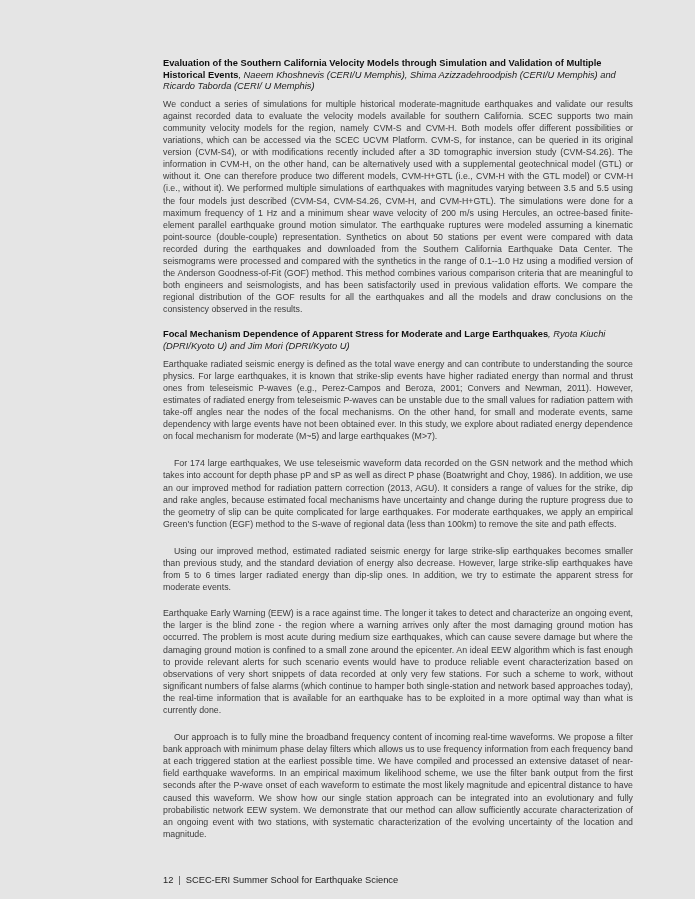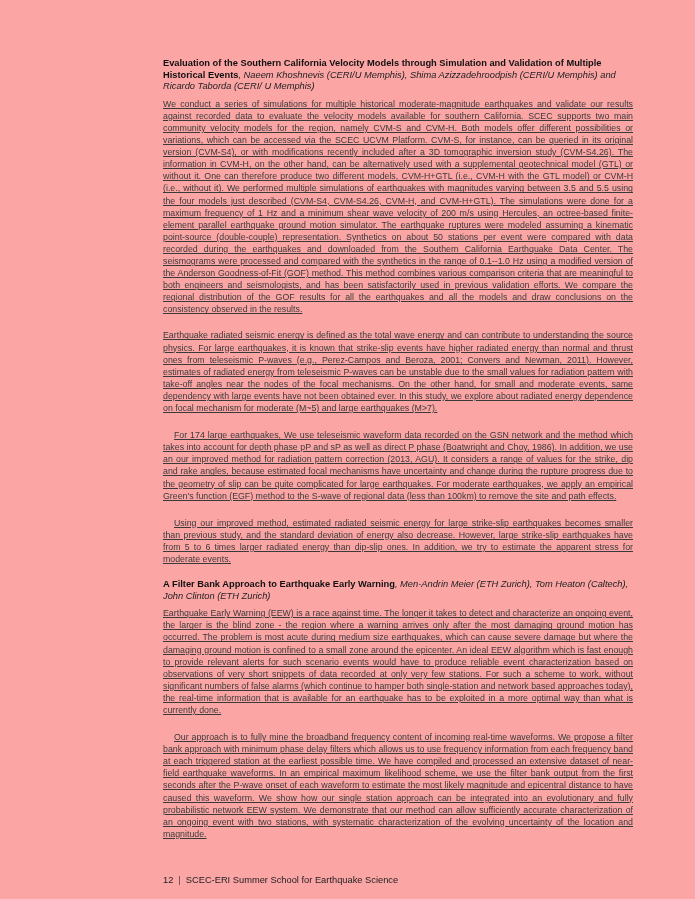--- a/index.html
+++ b/index.html
@@ -4,21 +4,21 @@
 <style>
   html, body {
     margin: 0;
     padding: 0;
     background: #ffffff;
   }
   .page {
     position: relative;
     width: 695px;
     height: 899px;
-    background: #fca5a5;
+    background: #e5e5e5;
     font-family: "Liberation Sans", sans-serif;
     overflow: hidden;
   }
   .content {
     position: absolute;
     left: 163px;
     top: 58px;
     width: 470px;
   }
   .abstract {
@@ -38,21 +38,20 @@
     font-style: italic;
     font-weight: normal;
     color: #222222;
   }
   .para {
     margin: 0;
     font-size: 8.8px;
     line-height: 12.1px;
     color: #3a3a3a;
     text-align: justify;
-    text-decoration: underline;
   }
   .para + .para {
     margin-top: 15px;
     text-indent: 11px;
   }
   .footer {
     position: absolute;
     left: 163px;
     top: 874px;
     font-size: 9.3px;
@@ -70,27 +69,27 @@
 
 <div class="page">
   <div class="content">
 
     <section class="abstract">
       <p class="abstract-heading"><span class="abstract-title">Evaluation of the Southern California Velocity Models through Simulation and Validation of Multiple Historical Events</span><span class="abstract-authors">, Naeem Khoshnevis (CERI/U Memphis), Shima Azizzadehroodpish (CERI/U Memphis) and Ricardo Taborda (CERI/ U Memphis)</span></p>
       <p class="para">We conduct a series of simulations for multiple historical moderate-magnitude earthquakes and validate our results against recorded data to evaluate the velocity models available for southern California. SCEC supports two main community velocity models for the region, namely CVM-S and CVM-H. Both models offer different possibilities or variations, which can be accessed via the SCEC UCVM Platform. CVM-S, for instance, can be queried in its original version (CVM-S4), or with modifications recently included after a 3D tomographic inversion study (CVM-S4.26). The information in CVM-H, on the other hand, can be alternatively used with a supplemental geotechnical model (GTL) or without it. One can therefore produce two different models, CVM-H+GTL (i.e., CVM-H with the GTL model) or CVM-H (i.e., without it). We performed multiple simulations of earthquakes with magnitudes varying between 3.5 and 5.5 using the four models just described (CVM-S4, CVM-S4.26, CVM-H, and CVM-H+GTL). The simulations were done for a maximum frequency of 1 Hz and a minimum shear wave velocity of 200 m/s using Hercules, an octree-based finite-element parallel earthquake ground motion simulator. The earthquake ruptures were modeled assuming a kinematic point-source (double-couple) representation. Synthetics on about 50 stations per event were compared with data recorded during the earthquakes and downloaded from the Southern California Earthquake Data Center. The seismograms were processed and compared with the synthetics in the range of 0.1--1.0 Hz using a modified version of the Anderson Goodness-of-Fit (GOF) method. This method combines various comparison criteria that are meaningful to both engineers and seismologists, and has been satisfactorily used in previous validation efforts. We compare the regional distribution of the GOF results for all the earthquakes and all the models and draw conclusions on the consistency observed in the results.</p>
     </section>
 
     <section class="abstract">
+      <p class="abstract-heading"><span class="abstract-title">Focal Mechanism Dependence of Apparent Stress for Moderate and Large Earthquakes</span><span class="abstract-authors">, Ryota Kiuchi (DPRI/Kyoto U) and Jim Mori (DPRI/Kyoto U)</span></p>
       <p class="para">Earthquake radiated seismic energy is defined as the total wave energy and can contribute to understanding the source physics. For large earthquakes, it is known that strike-slip events have higher radiated energy than normal and thrust ones from teleseismic P-waves (e.g., Perez-Campos and Beroza, 2001; Convers and Newman, 2011). However, estimates of radiated energy from teleseismic P-waves can be unstable due to the small values for radiation pattern with take-off angles near the nodes of the focal mechanisms. On the other hand, for small and moderate events, same dependency with large events have not been obtained ever. In this study, we explore about radiated energy dependence on focal mechanism for moderate (M~5) and large earthquakes (M&gt;7).</p>
       <p class="para">For 174 large earthquakes, We use teleseismic waveform data recorded on the GSN network and the method which takes into account for depth phase pP and sP as well as direct P phase (Boatwright and Choy, 1986). In addition, we use an our improved method for radiation pattern correction (2013, AGU). It considers a range of values for the strike, dip and rake angles, because estimated focal mechanisms have uncertainty and change during the rupture progress due to the geometry of slip can be quite complicated for large earthquakes. For moderate earthquakes, we apply an empirical Green's function (EGF) method to the S-wave of regional data (less than 100km) to remove the site and path effects.</p>
       <p class="para">Using our improved method, estimated radiated seismic energy for large strike-slip earthquakes becomes smaller than previous study, and the standard deviation of energy also decrease. However, large strike-slip earthquakes have from 5 to 6 times larger radiated energy than dip-slip ones. In addition, we try to estimate the apparent stress for moderate events.</p>
     </section>
 
     <section class="abstract">
-      <p class="abstract-heading"><span class="abstract-title">A Filter Bank Approach to Earthquake Early Warning</span><span class="abstract-authors">, Men-Andrin Meier (ETH Zurich), Tom Heaton (Caltech), John Clinton (ETH Zurich)</span></p>
       <p class="para">Earthquake Early Warning (EEW) is a race against time. The longer it takes to detect and characterize an ongoing event, the larger is the blind zone - the region where a warning arrives only after the most damaging ground motion has occurred. The problem is most acute during medium size earthquakes, which can cause severe damage but where the damaging ground motion is confined to a small zone around the epicenter. An ideal EEW algorithm which is fast enough to provide relevant alerts for such scenario events would have to produce reliable event characterization based on observations of very short snippets of data recorded at only very few stations. For such a scheme to work, without significant numbers of false alarms (which continue to hamper both single-station and network based approaches today), the real-time information that is available for an earthquake has to be exploited in a more optimal way than what is currently done.</p>
       <p class="para">Our approach is to fully mine the broadband frequency content of incoming real-time waveforms. We propose a filter bank approach with minimum phase delay filters which allows us to use frequency information from each frequency band at each triggered station at the earliest possible time. We have compiled and processed an extensive dataset of near-field earthquake waveforms. In an empirical maximum likelihood scheme, we use the filter bank output from the first seconds after the P-wave onset of each waveform to estimate the most likely magnitude and epicentral distance to have caused this waveform. We show how our single station approach can be integrated into an evolutionary and fully probabilistic network EEW system. We demonstrate that our method can allow sufficiently accurate characterization of an ongoing event with two stations, with systematic characterization of the evolving uncertainty of the location and magnitude.</p>
     </section>
 
   </div>
 
   <div class="footer">
     <span>12</span><span class="sep">|</span><span>SCEC-ERI Summer School for Earthquake Science</span>
   </div>
 </div>

